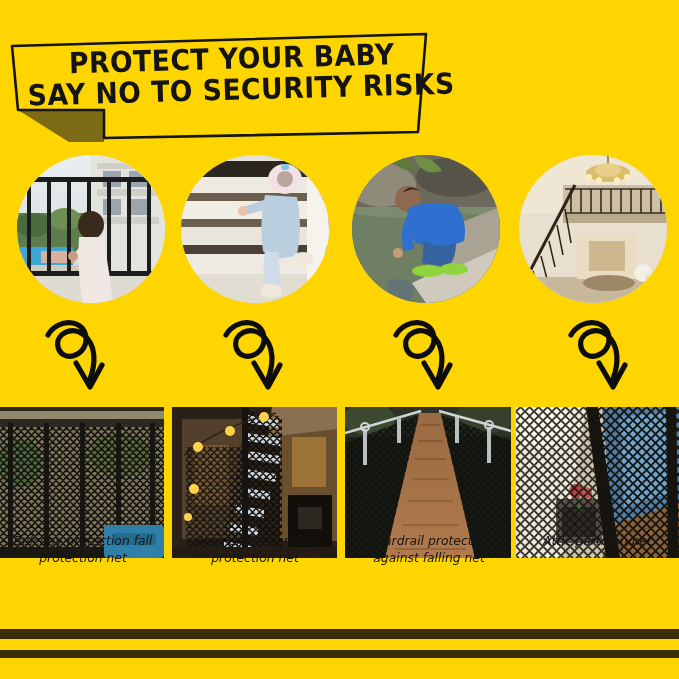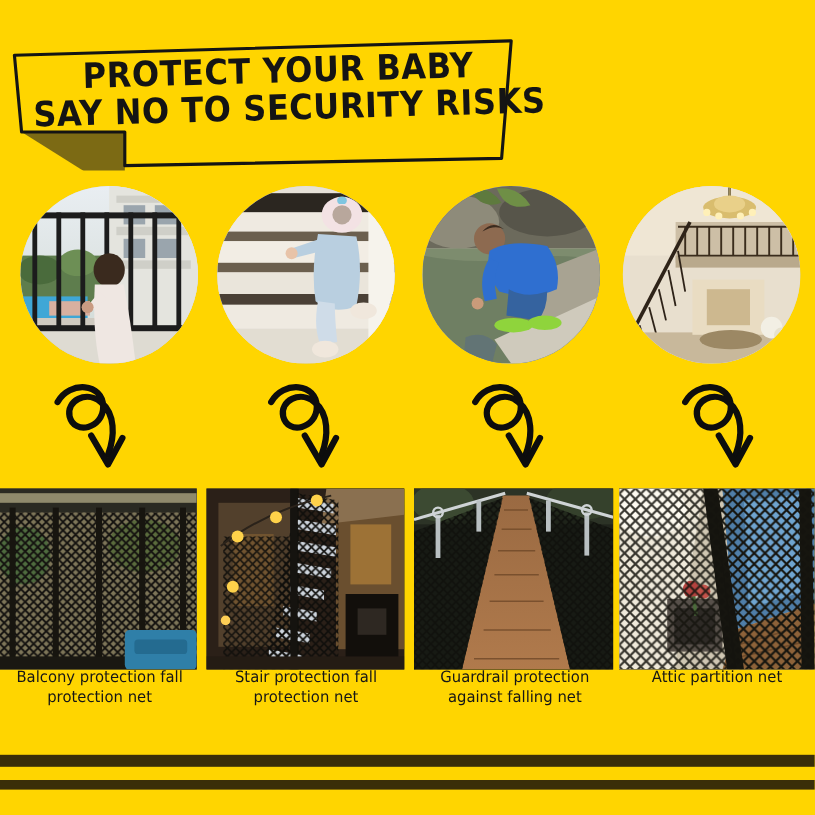--- a/index.html
+++ b/index.html
@@ -53,21 +53,21 @@
 
   
   .strip{position:absolute;left:0;top:407px;width:679px;height:151px;}
   .pcell{position:absolute;top:0;height:151px;overflow:hidden;background:#222;}
   .p1{left:0;width:164px;}
   .p2{left:172px;width:165px;}
   .p3{left:345px;width:166px;}
   .p4{left:516px;width:163px;}
 
   
-  .caps{position:absolute;left:0;top:556px;width:679px;height:45px;}
+  .caps{position:absolute;left:0;top:532px;width:679px;height:45px;font-style:italic;}
   .cap{
     position:absolute;top:0;
     font-family:"Liberation Sans Narrow","DejaVu Sans", sans-serif;
     font-size:13px;line-height:17px;color:#161616;text-align:center;
     transform:scaleX(0.95);transform-origin:center top;
   }
   .cap1{left:2px;width:162px;}
   .cap2{left:172px;width:166px;}
   .cap3{left:345px;width:168px;}
   .cap4{left:516px;width:163px;}

